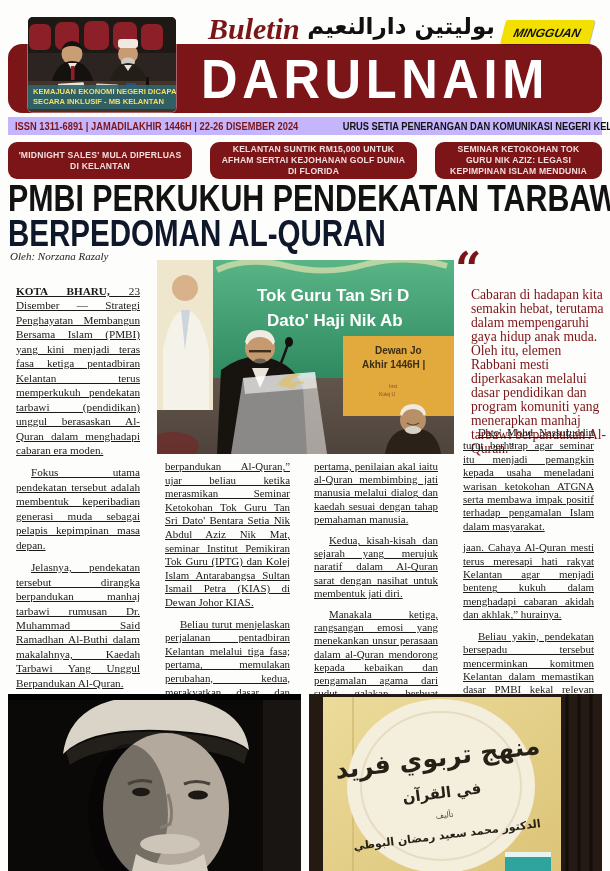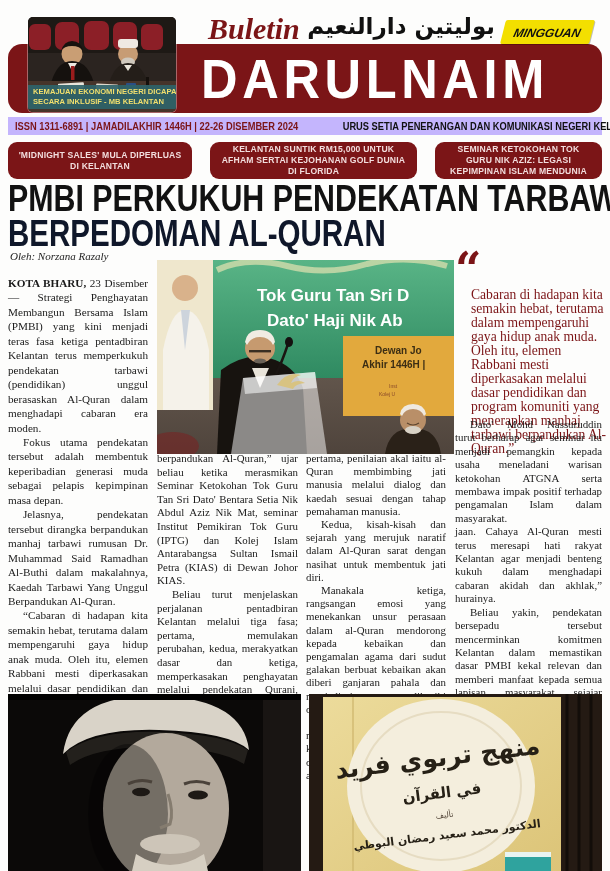--- a/index.html
+++ b/index.html
@@ -47,21 +47,21 @@
 
   
   .headline{left:8px;top:180px;width:600px;font-family:"Liberation Sans",sans-serif;font-weight:bold;}
   .hl1{font-size:37px;line-height:37px;color:#121212;}
   .hl2{font-size:36px;line-height:36px;color:#0f172a;margin-top:-1px;}
   .cx{display:inline-block;transform:scaleX(.82);transform-origin:0 50%;white-space:nowrap;}
   .byline{left:10px;top:250px;font-style:italic;font-size:11px;color:#222;}
 
   
   .col{font-size:10.9px;line-height:13.6px;text-align:justify;color:#1a1a1a;}
-  .col .para{margin:0;}
+  .col .para{margin:8px;text-decoration:underline;}
   .col .ind{text-indent:15px;}
   .col1{left:8px;top:276px;width:140px;font-size:11.2px;line-height:14.45px;}
   .col2{left:157px;top:452px;width:141px;}
   .col3{left:306px;top:452px;width:140px;line-height:13.2px;}
   .col4{left:455px;top:418px;width:147px;line-height:13.4px;}
   .dateline{font-weight:bold;}
 
   
   .pquote{left:455px;top:252px;width:152px;color:#7b1416;}
   .qmark{font-family:"DejaVu Serif",serif;font-weight:bold;font-size:46px;line-height:34px;

